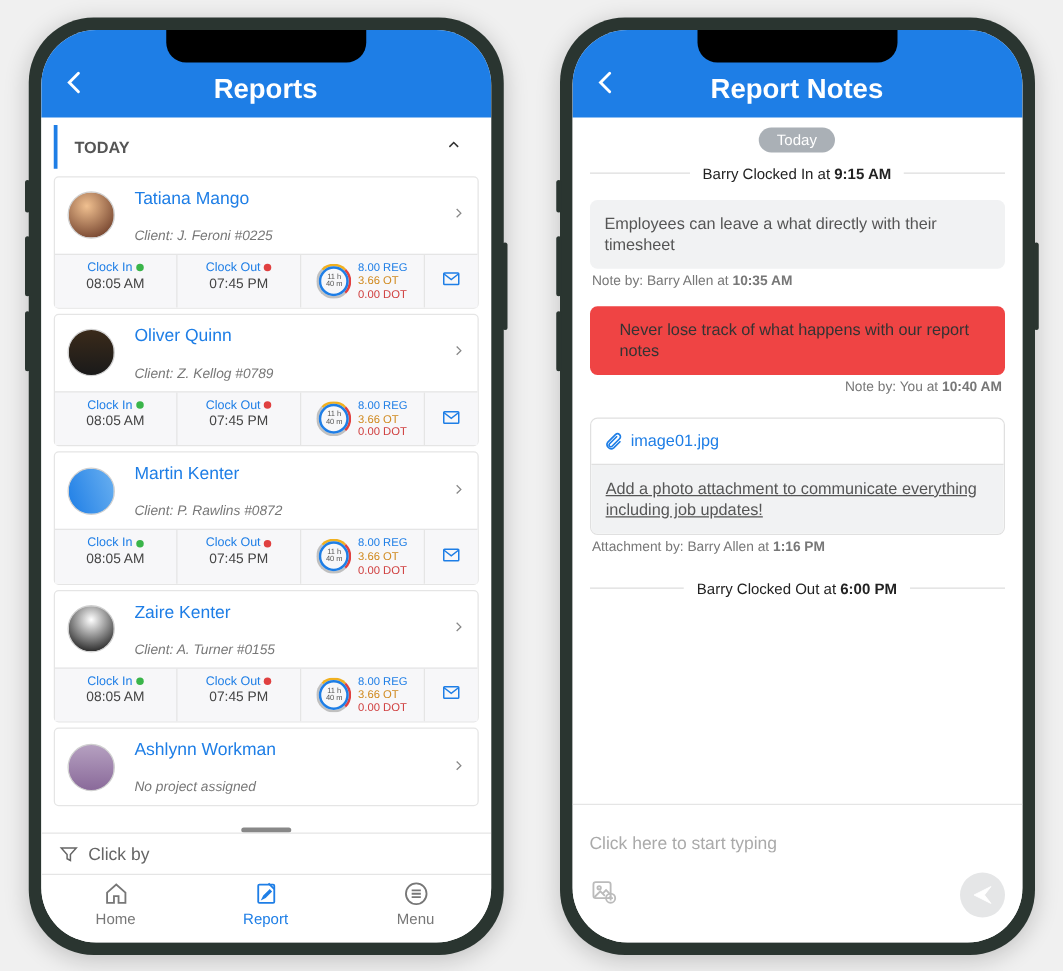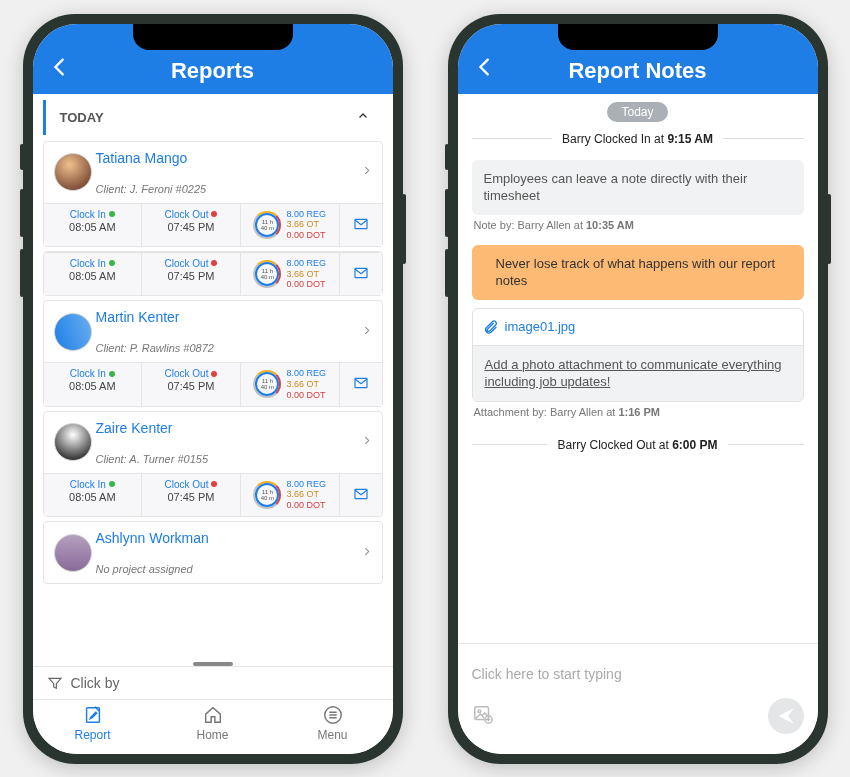--- a/index.html
+++ b/index.html
@@ -20,21 +20,21 @@
   .header-title { font-size:22px; font-weight:600; }
   .back-arrow { position:absolute; left:16px; bottom:12px; cursor:pointer; }
   .back-arrow svg { width:22px; height:22px; stroke:#fff; }
 
   .content { height:calc(100% - 70px); overflow:hidden; background:#fff; display:flex; flex-direction:column; }
 
   .section-header { display:flex; justify-content:space-between; align-items:center; padding:10px 14px; border-left:3px solid #1e7ee6; margin:6px 10px 2px 10px; background:#fff; font-size:13px; color:#555; font-weight:600; }
   .section-header .chev { color:#333; }
 
   .employee-card { margin:4px 10px; border:1px solid #e5e5e5; border-radius:4px; background:#fff; }
-  .emp-top { display:flex; align-items:center; padding:8px 10px; gap:4px; position:relative; }
+  .emp-top { display:flex; align-items:center; padding:8px 10px; gap:16px; position:relative; }
   .avatar { width:38px; height:38px; border-radius:50%; background:#ccc; flex-shrink:0; border:1px solid #d0d0d0; }
   .av1 { background:radial-gradient(circle at 40% 30%, #f0c090, #5b2a1a); }
   .av2 { background:linear-gradient(#3a2a1a, #1a1a1a); }
   .av3 { background:linear-gradient(70deg,#1e7ee6,#6ab0f0); }
   .av4 { background:radial-gradient(circle at 50% 30%, #fff, #000); }
   .av5 { background:linear-gradient(#b5a0c0,#8a6a9a); }
   .emp-info .name { color:#1e7ee6; font-size:14px; font-weight:500; }
   .emp-info .client { color:#777; font-size:11px; margin-top:17px;font-style:italic; }
   .row-chev { position:absolute; right:10px; top:50%; transform:translateY(-50%); color:#888; font-size:14px; }
 
@@ -68,21 +68,21 @@
   .tab svg { width:22px; height:22px; }
 
   
   .notes-content { padding:8px 14px; flex:1; display:flex; flex-direction:column; overflow:hidden; }
   .pill { background:#aab0b6; color:#fff; font-size:12px; padding:3px 14px; border-radius:12px; align-self:center; }
   .event-line { display:flex; align-items:center; gap:10px; margin:10px 0; font-size:12px; color:#222; }
   .event-line::before, .event-line::after { content:""; flex:1; height:1px; background:#ddd; }
   .event-line b { font-weight:600; }
 
   .note-bubble { background:#f1f2f3; color:#555; border-radius:6px; padding:10px 12px; font-size:13px; line-height:1.35; margin-top:4px; }
-  .note-bubble.you { background:#fdba74; color:#333;padding-left:24px; }
+  .note-bubble.you { background:#ef4444; color:#333;padding-left:24px; }
   .note-meta { font-size:11px; color:#777; margin:4px 2px 10px; }
   .note-meta.right { text-align:right; }
 
   .attach-block { border:1px solid #e0e0e0; border-radius:6px; overflow:hidden; margin-top:8px; }
   .attach-head { display:flex; align-items:center; gap:6px; padding:10px; color:#1e7ee6; font-size:13px; font-weight:500; border-bottom:1px solid #e0e0e0; }
   .attach-head svg { width:16px; height:16px; stroke:#1e7ee6; }
   .attach-body { background:#f1f2f3; color:#555; padding:10px 12px; font-size:13px; line-height:1.35; font-weight:500;text-decoration:underline; }
 
   .composer { border-top:1px solid #e5e5e5; padding:10px 14px 16px; display:flex; align-items:center; gap:10px; }
   .compose-input { flex:1; border:none; font-size:14px; color:#a21caf; outline:none;margin-top:12px; }
@@ -165,20 +165,32 @@
         <span class="mail-icon">
           <svg viewBox="0 0 24 24" fill="none" stroke-width="1.8">
                     <rect x="3" y="5" width="18" height="14" rx="1"></rect>
                     <path d="M3 6 L12 13 L21 6"></path>
                   </svg>
         </span>
       </div>
     </div>
   </div>
           <div class="employee-card">
+    <div class="emp-top">
+      <div class="avatar av2"></div>
+      <div class="emp-info">
+        <div class="name">Oliver Quinn</div>
+        <div class="client">Client: Z. Kellog #0789</div>
+      </div>
+      <span class="row-chev">
+        <svg width="10" height="14" viewBox="0 0 24 24" fill="none" stroke="#888" stroke-width="2.5">
+                  <path d="M8 4 L16 12 L8 20"></path>
+                </svg>
+      </span>
+    </div>
 
     <div class="emp-details">
       <div class="detail-cell">
         <div class="lbl">Clock In <span class="dot dot-green"></span></div>
         <div class="val">08:05 AM</div>
       </div>
       <div class="detail-cell">
         <div class="lbl">Clock Out <span class="dot dot-red"></span></div>
         <div class="val">07:45 PM</div>
       </div>
@@ -315,32 +327,32 @@
         </div>
 
       <div class="drag-handle"></div>
       <div class="filter-bar">
         <svg viewBox="0 0 24 24" fill="none" stroke-width="1.8">
             <path d="M3 5 H21 L14 13 V20 L10 18 V13 Z"></path>
           </svg>
         <span>Click by</span>
       </div>
       <div class="tab-bar">
+        <div class="tab">
+          <svg viewBox="0 0 24 24" fill="none" stroke="#777" stroke-width="1.6">
+              <path d="M4 11 L12 4 L20 11 V20 H14 V14 H10 V20 H4 Z"></path>
+            </svg>
+          <span>Home</span>
+        </div>
         <div class="tab active">
           <svg viewBox="0 0 24 24" fill="none" stroke="#1e7ee6" stroke-width="1.6">
               <rect x="5" y="4" width="14" height="16" rx="1"></rect>
               <path d="M14 3 L19 8 M15 9 L10 14 L9 16 L11 15 L16 10 Z"></path>
             </svg>
           <span>Report</span>
-        </div>
-        <div class="tab">
-          <svg viewBox="0 0 24 24" fill="none" stroke="#777" stroke-width="1.6">
-              <path d="M4 11 L12 4 L20 11 V20 H14 V14 H10 V20 H4 Z"></path>
-            </svg>
-          <span>Home</span>
         </div>
         <div class="tab">
           <svg viewBox="0 0 24 24" fill="none" stroke="#777" stroke-width="1.6">
               <circle cx="12" cy="12" r="9"></circle>
               <path d="M8 9 H16 M8 12 H16 M8 15 H16"></path>
             </svg>
           <span>Menu</span>
         </div>
       </div>
     </div>
@@ -365,26 +377,29 @@
     </div>
 
     <div class="content">
       <div class="notes-content">
         <span class="pill">Today</span>
 
         <div class="event-line">
           <span><span>Barry Clocked In at </span><b>9:15 AM</b></span>
         </div>
 
-        <div class="note-bubble">Employees can leave a note directly with their timesheet</div>
+        <div class="note-bubble">Employees can leave a what directly with their timesheet</div>
         <div class="note-meta">
           <span>Note by: Barry Allen at </span><b>10:35 AM</b>
         </div>
 
         <div class="note-bubble you">Never lose track of what happens with our report notes</div>
+        <div class="note-meta right">
+          <span>Note by: You at </span><b>10:40 AM</b>
+        </div>
 
         <div class="attach-block">
           <div class="attach-head">
             <svg viewBox="0 0 24 24" fill="none" stroke-width="2">
                 <path d="M20 12 L12 20 a5 5 0 0 1 -7 -7 L14 4 a3.5 3.5 0 0 1 5 5 L10 18 a2 2 0 0 1 -3 -3 L16 6"></path>
               </svg>
             <span>image01.jpg</span>
           </div>
           <div class="attach-body">Add a photo attachment to communicate everything including job updates!</div>
         </div>

